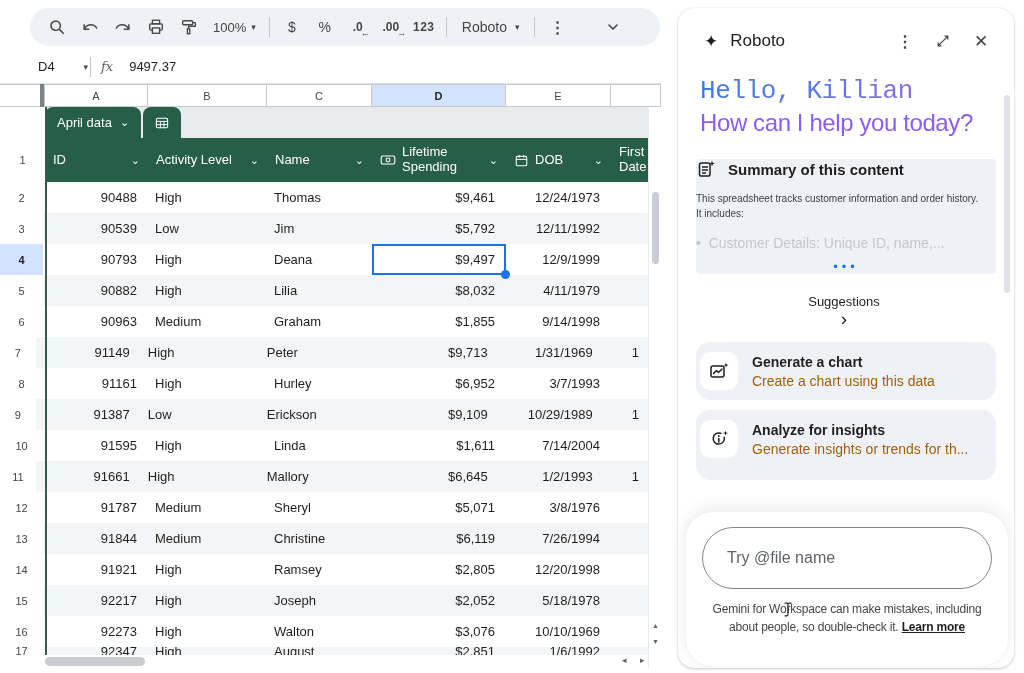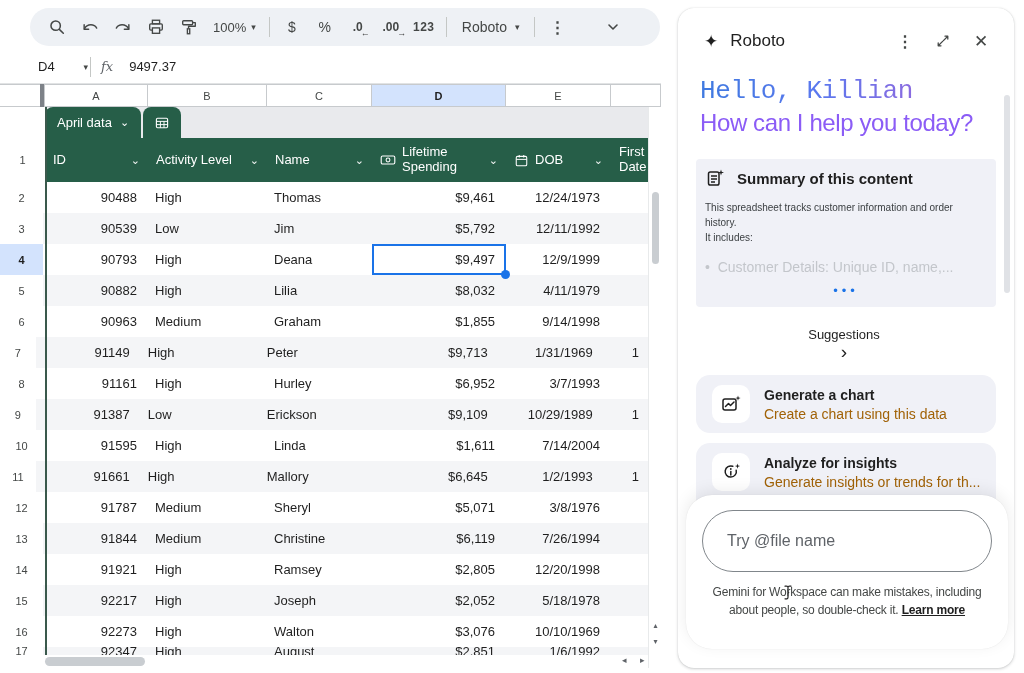--- a/index.html
+++ b/index.html
@@ -89,39 +89,39 @@
   .p-title { font-size:17px; font-weight:500; color:#1f1f1f; flex:1; }
   .p-ic { width:26px; height:26px; display:flex; align-items:center; justify-content:center;
     color:#444746; cursor:pointer; border-radius:50%; }
   .p-more { font-size:16px; font-weight:700; }
   .p-close { font-size:17px; }
   .greet { padding:22px 22px 0 22px; }
   .greet-1 { font-size:26px; font-weight:500; letter-spacing:-0.4px;
     background:linear-gradient(90deg,#3f7ae0 0%, #5a78ee 55%, #8a6be0 100%);
     -webkit-background-clip:text; background-clip:text; color:transparent; display:inline-block;font-family:Liberation Mono, monospace; }
   .greet-2 { font-size:24px; font-weight:500; letter-spacing:-0.4px; color:#8b5cf6; margin-top:3px; }
-  .sum-card { margin:22px 18px 0 18px; background:#f0f1f7; border-radius:4px; padding:9px; cursor:pointer; }
+  .sum-card { margin:22px 18px 0 18px; background:#f0f1f7; border-radius:4px; padding:0; cursor:pointer; }
   .sum-title-row { display:flex; align-items:center; gap:12px; }
   .sum-title { font-size:15px; font-weight:700; color:#1f1f1f; }
   .sum-body { margin-top:12px; font-size:10px; color:#3c4043; line-height:1.5; }
   .sum-bullet { margin-top:14px; font-size:14px; color:#c3c6cb; white-space:nowrap; overflow:hidden; }
   .sum-dots { margin-top:8px; text-align:center; color:#1a73e8; font-size:13px; letter-spacing:4px; cursor:pointer; }
   .sugg-row { display:flex; align-items:center; padding:20px 26px 0 22px;flex-direction:column; }
   .sugg-label { flex:1; font-size:13px; font-weight:500; color:#1f1f1f; }
   .sugg-chev { font-size:19px; color:#1f1f1f; cursor:pointer; line-height:1; }
-  .sg-card { margin:14px 18px 0 18px; background:#f0f1f7; border-radius:14px; padding:10px 16px;
+  .sg-card { margin:14px 18px 0 18px; background:#f0f1f7; border-radius:14px; padding:10px 4px;
     display:flex; align-items:center; gap:14px; cursor:pointer; }
   .sg-card.second { margin-top:10px; padding-bottom:22px; }
   .sg-tile { width:38px; height:38px; background:#fff; border-radius:10px; display:flex; align-items:center;
     justify-content:center; flex-shrink:0; }
   .sg-txt { overflow:hidden; }
   .sg-title { font-size:14px; font-weight:700; color:#1f1f1f; white-space:nowrap; }
   .sg-sub { font-size:14px; color:#a16207; margin-top:3px; white-space:nowrap; overflow:hidden; }
   .p-scrollthumb { position:absolute; right:4px; top:87px; width:6px; height:198px; background:#e0e2e6; border-radius:3px; }
-  .input-card { position:absolute; left:8px; bottom:19px; width:322px; height:154px; background:#fff;
+  .input-card { position:absolute; left:8px; bottom:2px; width:322px; height:154px; background:#fff;
     border-radius:26px; box-shadow:0 -4px 16px rgba(0,0,0,.08), 0 0 1px rgba(0,0,0,.12); }
   .prompt-pill { position:absolute; left:16px; top:15px; width:290px; height:62px; border:1px solid #80868b;
     border-radius:31px; display:flex; align-items:center; padding:0 24px; background:#fff; }
   .prompt-pill input { border:none; outline:none; font-size:16px; color:#1f1f1f; width:100%;
     font-family:"Liberation Sans", sans-serif; background:transparent; }
   .prompt-pill input::placeholder { color:#5f6368; }
   .disclaimer { position:absolute; left:0; right:0; top:88px; text-align:center; font-size:12px;
     letter-spacing:-0.2px; color:#444746; line-height:1.5; }
   .disclaimer a { color:#1f1f1f; font-weight:700; text-decoration:underline; cursor:pointer; }
   .ibeam { position:absolute; left:97px; top:90px; }

